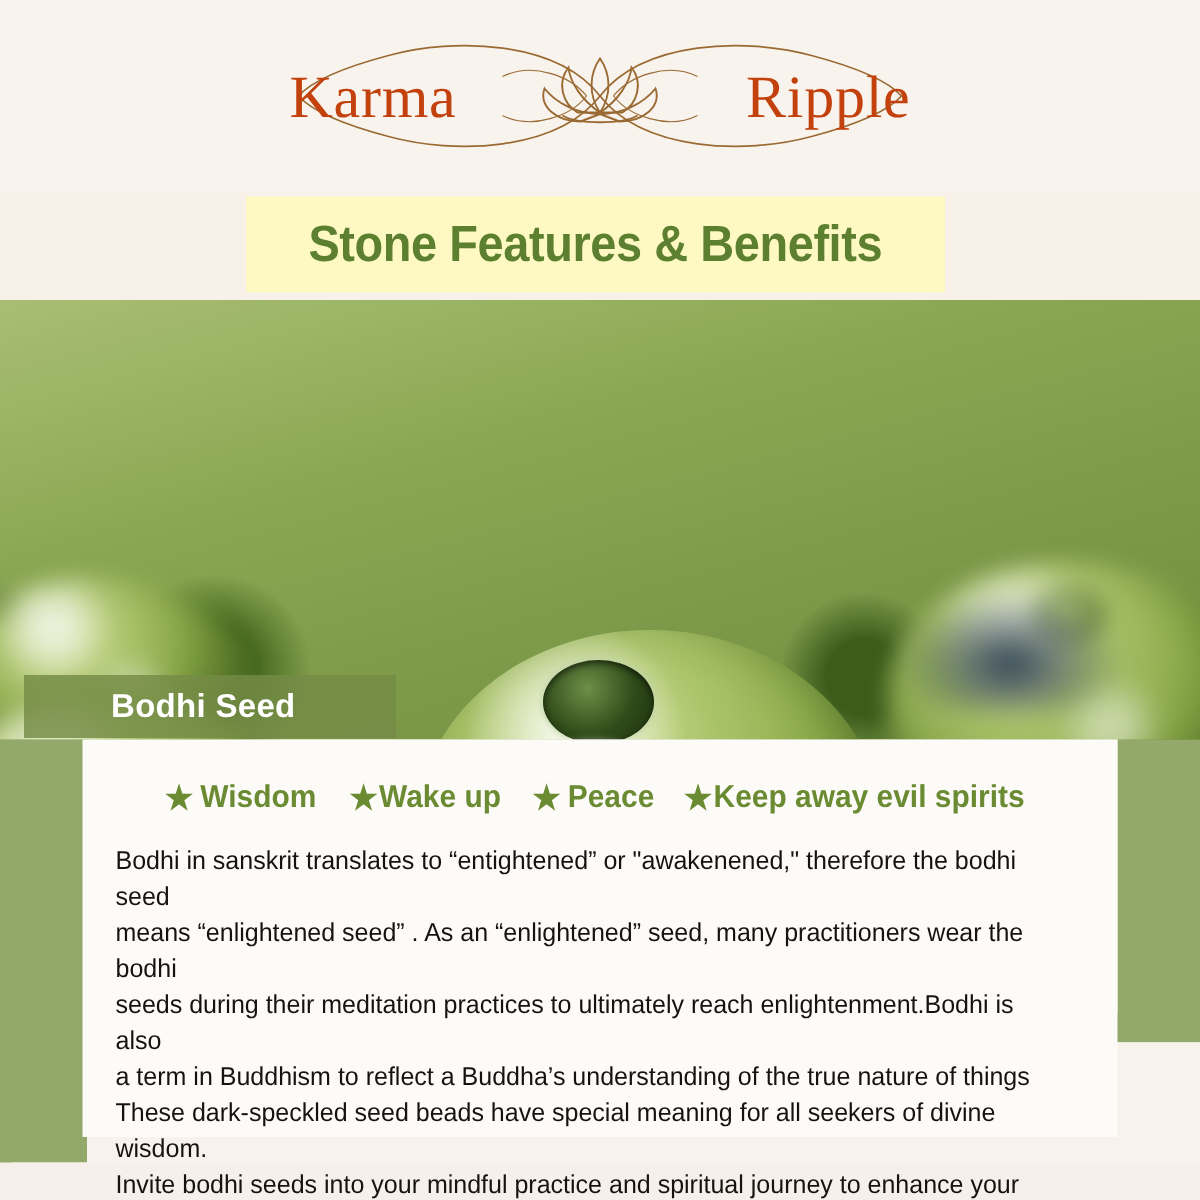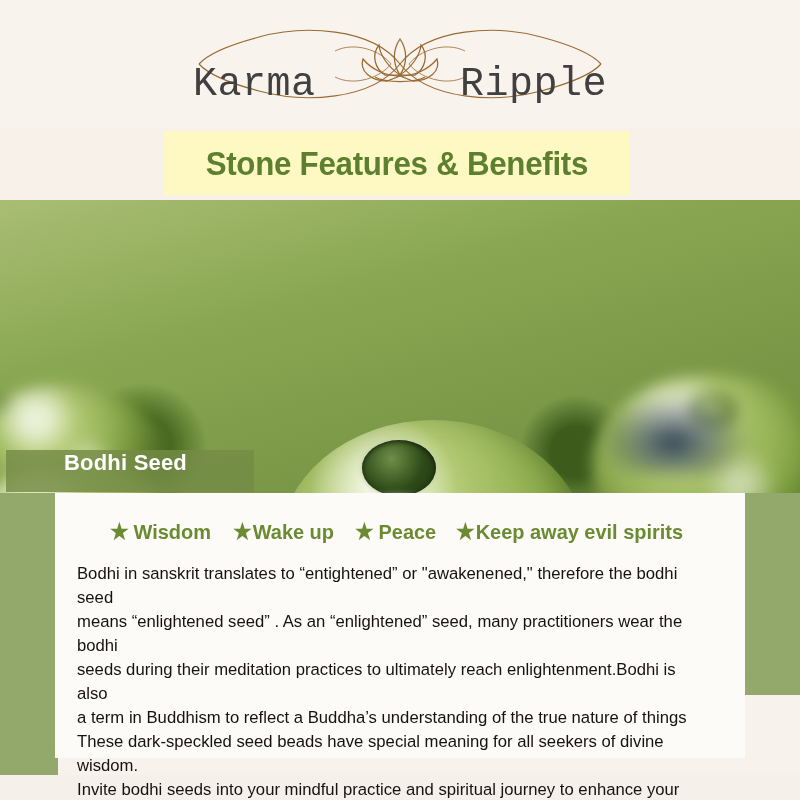--- a/index.html
+++ b/index.html
@@ -34,23 +34,23 @@
   
   #logo-area {
     position:absolute; left:0; top:0; width:800px; height:128px;
     background:#f9f3ed; z-index:3;
     display:flex; align-items:center; justify-content:center;
   }
   #logo-wrap { position:relative; width:430px; height:86px; }
   #logo-flourish { position:absolute; left:0; top:0; width:430px; height:86px; }
   #logo-text {
     position:absolute; left:0; top:0; width:430px; height:86px;
-    display:flex; align-items:flex-end; justify-content:space-between;
-    font-family:Liberation Mono, monospace;
-    color:#404040; font-size:40px; letter-spacing:0.5px;
+    display:flex; align-items:center; justify-content:space-between;
+    font-family:Liberation Serif, serif;
+    color:#c2410c; font-size:40px; letter-spacing:0.5px;
   }
   #brand-word-1 { padding-left:8px; }
   #brand-word-2 { padding-right:8px;margin-left:15px; }
 
   
   #title-band {
     position:absolute; left:0; top:128px; width:800px; height:72px;
     background:#f7f1ea; z-index:3;
   }
   #title-panel {
@@ -105,23 +105,23 @@
   #bead-tr { left:592px; top:176px; width:240px; height:180px; z-index:2; }
   #bead-tr::after { left:96px; top:18px; width:50px; height:38px; opacity:.4; }
   #photo-dark-top {
     position:absolute; left:598px; top:198px; width:150px; height:78px;
     background:radial-gradient(ellipse at 50% 60%, #2d3f4f 0%, rgba(45,63,79,0) 72%);
     filter:blur(8px); z-index:3;
   }
 
   
   #bodhi-banner {
-    position:absolute; left:6px; top:450px; width:248px; height:42px;
+    position:absolute; left:16px; top:450px; width:248px; height:42px;
     background:rgba(116,139,70,.82); z-index:6;
-    display:flex; 
+    display:flex; align-items:center;
   }
   #bodhi-banner-label {
     padding-left:58px; color:#ffffff; font-size:22px; font-weight:bold;
     letter-spacing:0.2px;
   }
 
   
   #content-panel {
     position:absolute; left:55px; top:493px; width:690px; height:265px;
     background:#fdfbf8; z-index:5;

